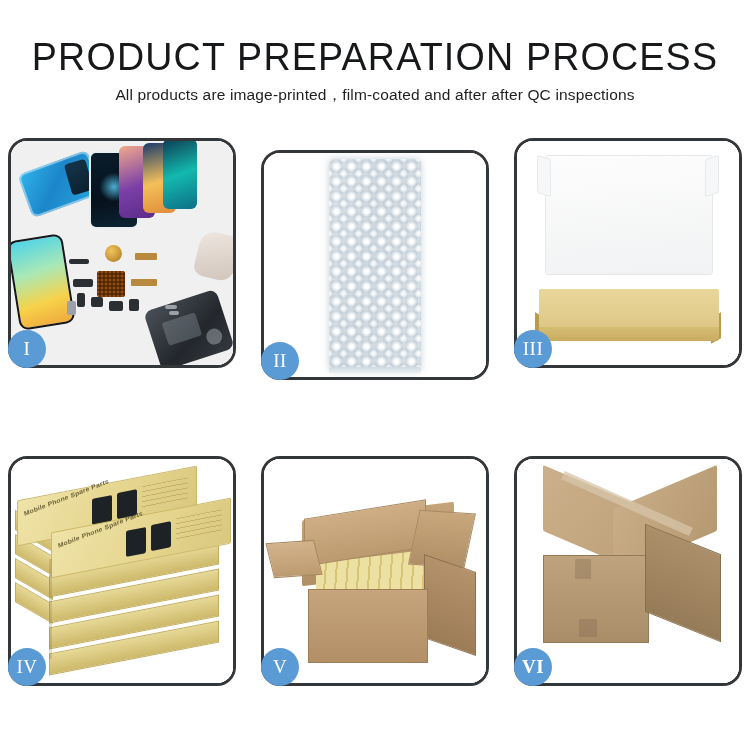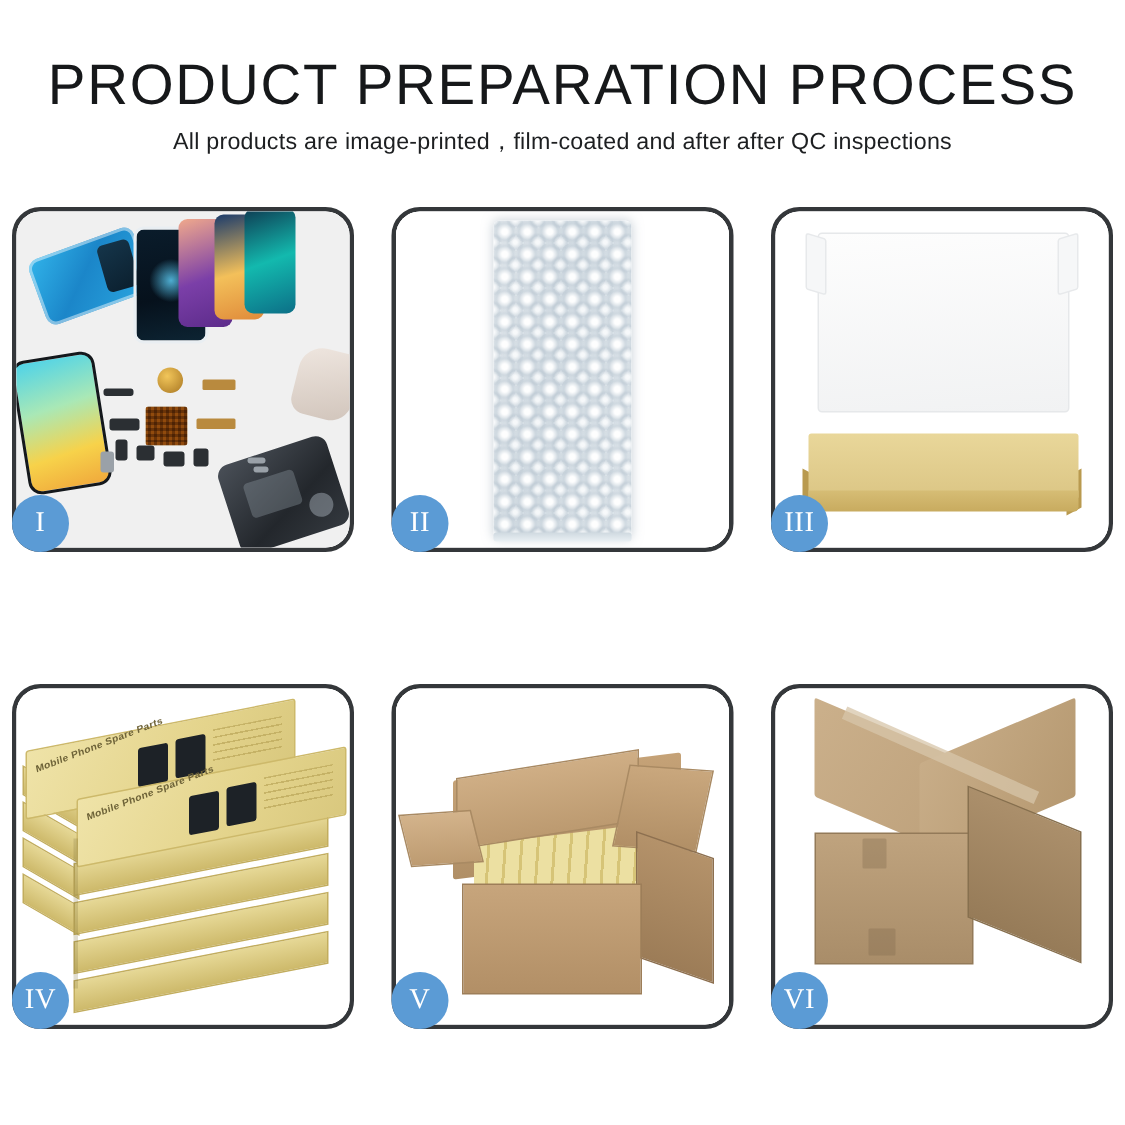--- a/index.html
+++ b/index.html
@@ -32,25 +32,25 @@
   .card{
     position:absolute;width:228px;height:230px;
     border:3px solid #34373a;border-radius:19px;
     background:#ffffff;box-sizing:border-box;overflow:visible;
   }
   .card .inner{
     position:absolute;inset:0;border-radius:16px;overflow:hidden;
     background:#ffffff;
   }
   .c1{left:0px;   top:0px;}
-  .c2{left:253px; top:0px;text-decoration:underline;}
+  .c2{left:253px; top:12px;text-decoration:underline;}
   .c3{left:506px; top:0px;}
   .c4{left:0px;   top:318px;}
   .c5{left:253px; top:318px;}
-  .c6{left:506px; top:318px;}
+  .c6{left:506px; top:318px;font-weight:bold;}
 
   .badge{
     position:absolute;left:-3px;bottom:-3px;
     width:38px;height:38px;border-radius:50%;
     background:#5b9bd5;color:#ffffff;
     font-family:"Liberation Serif", serif;
     font-size:19px;line-height:38px;text-align:center;
     letter-spacing:0.5px;z-index:6;
   }
 

